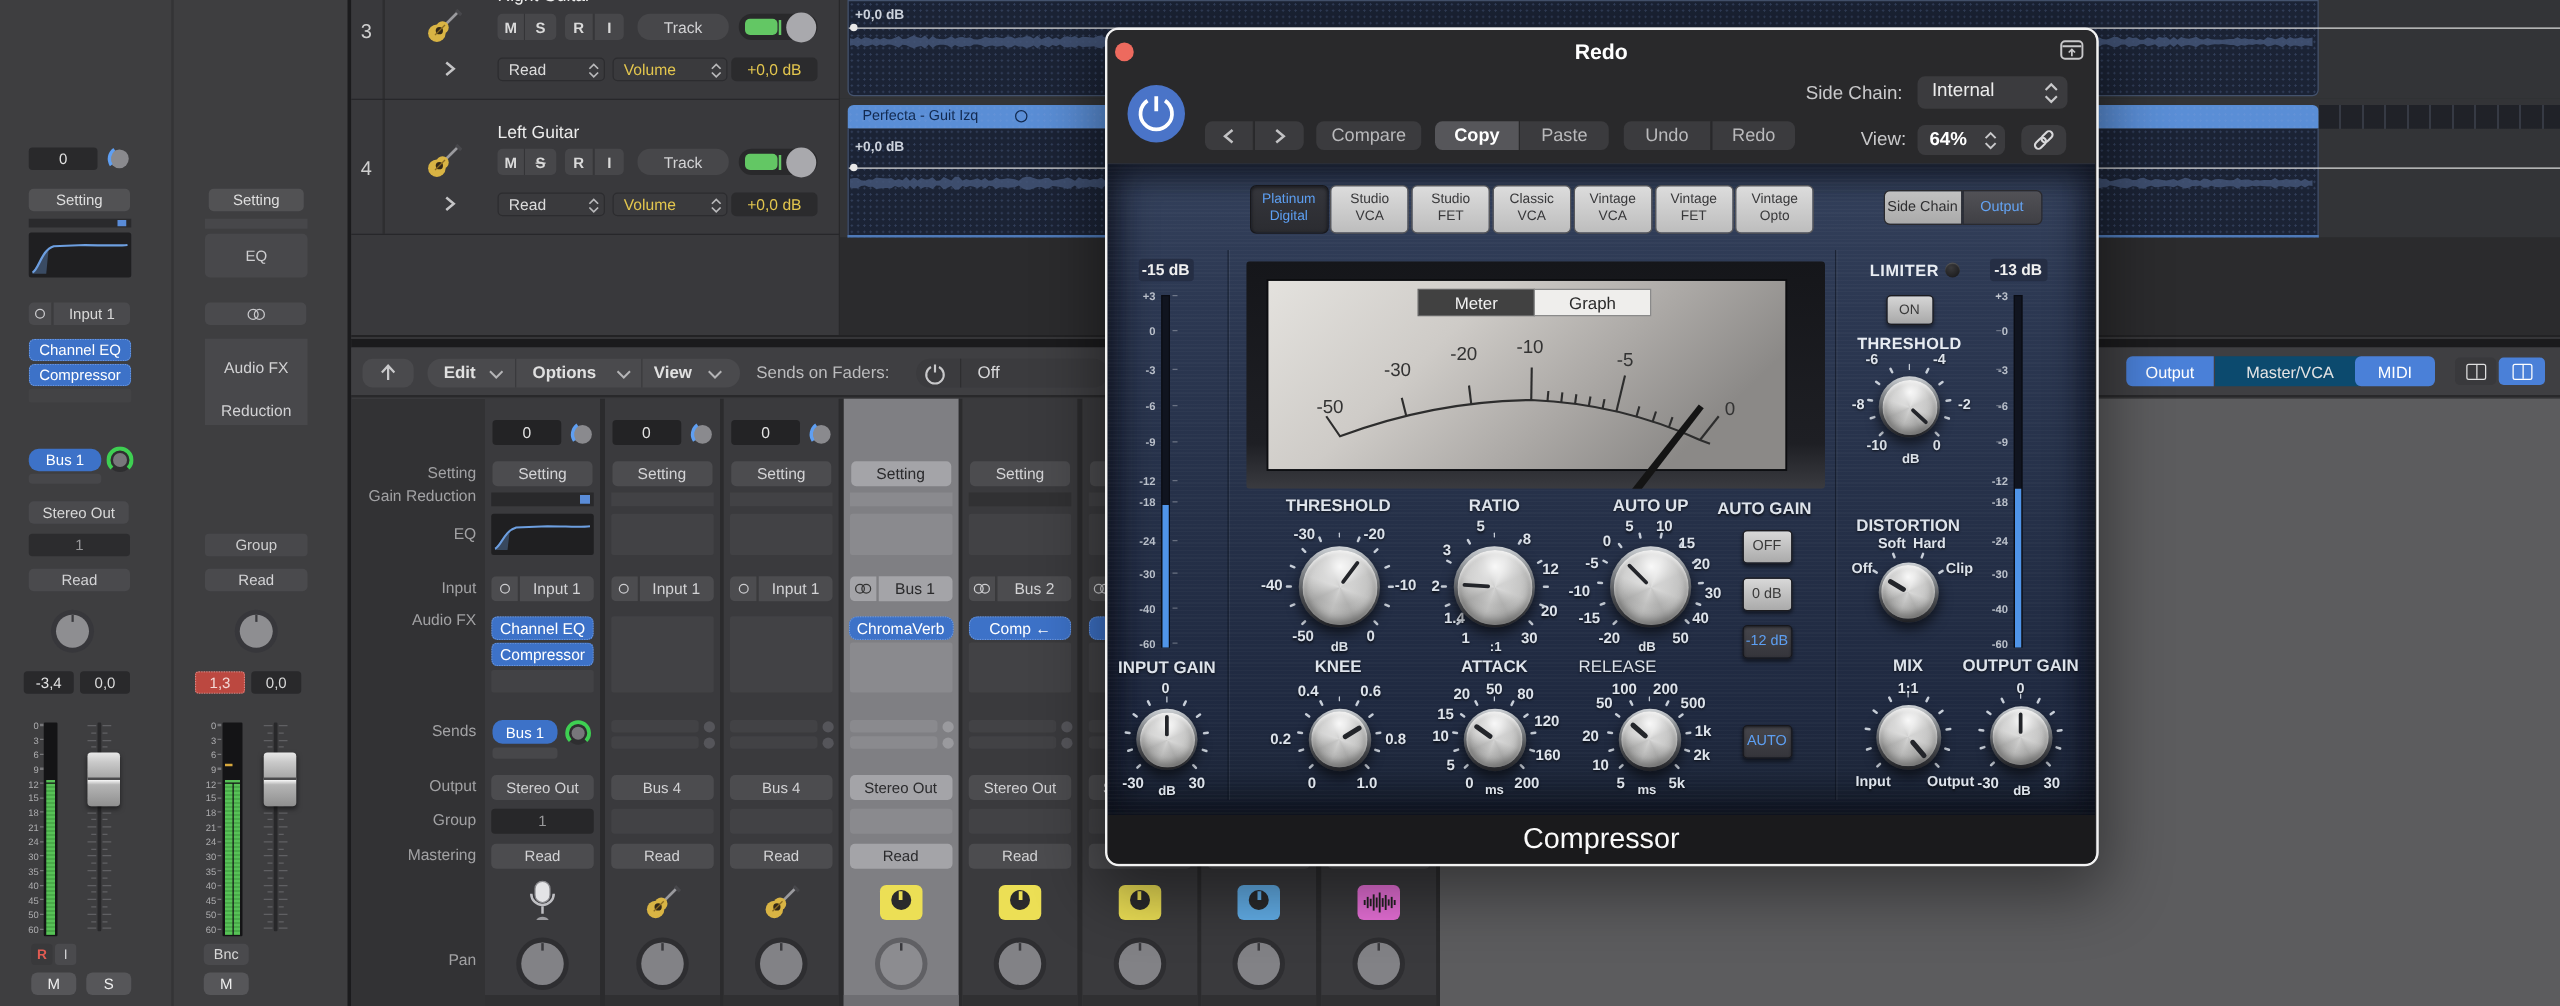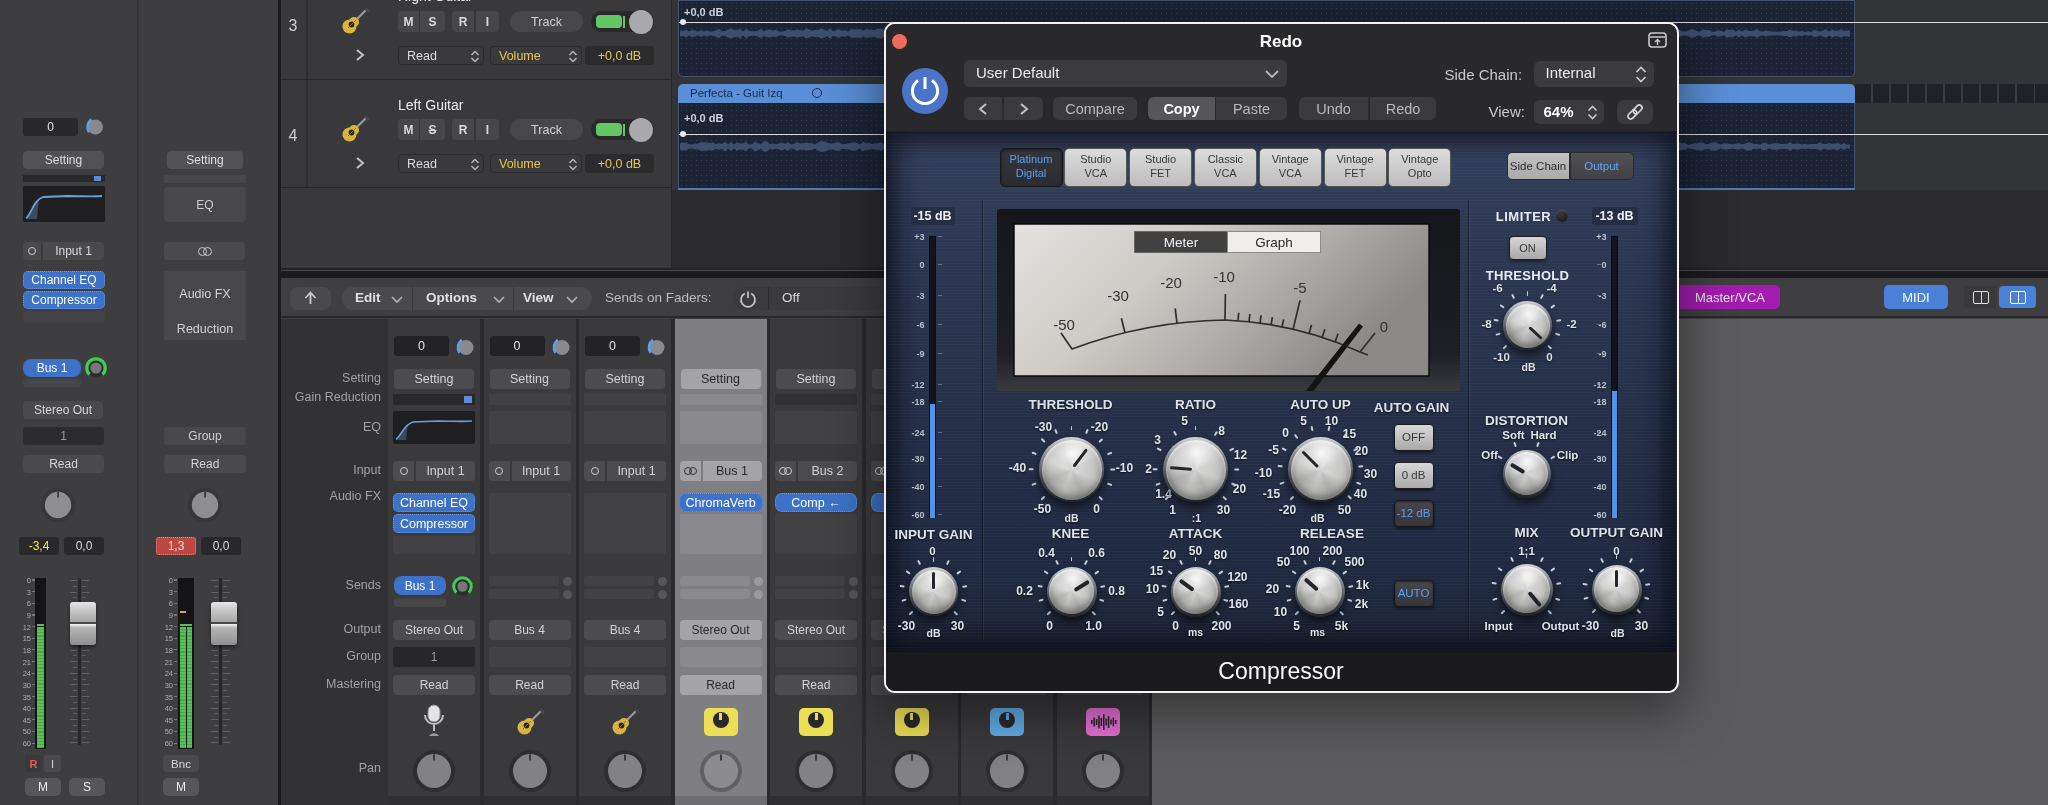--- a/index.html
+++ b/index.html
@@ -68,21 +68,21 @@
     </div>
     <div class="pill" style="left:23px;top:455px;width:81px;height:18px;background:#4a4a4d;border-radius:4px">
       <span style="font-size:12px;color:#d4d4d6">Read</span>
     </div>
     <svg style="left:40px;top:487px" width="36" height="36">
       <circle cx="18" cy="18" r="17.2" fill="#37373b"></circle>
       <circle cx="18" cy="18" r="13.2" fill="#8e8e91"></circle>
       <rect x="17.2" y="5" width="1.8" height="5.5" fill="#3a3a3e"></rect>
     </svg>
     <div class="pill" style="left:19px;top:537px;width:40px;height:18px;background:#29292b;border-radius:3px">
-      <span style="font-size:12px;color:#fde047">-3,4</span>
+      <span style="font-size:12px;color:#e5e5e5">-3,4</span>
     </div>
     <div class="pill" style="left:64px;top:537px;width:40px;height:18px;background:#29292b;border-radius:3px">
       <span style="font-size:12px;color:#dadada">0,0</span>
     </div>
     <div class="rt" style="left:31px;top:576.0px;font-size:7.5px;color:#aeaeb0;font-weight:400;">0</div>
     <div style="left:32px;top:579.4px;width:3px;height:1.2px;background:#77777a;"></div>
     <div class="rt" style="left:31px;top:587.65px;font-size:7.5px;color:#aeaeb0;font-weight:400;">3</div>
     <div style="left:32px;top:591.05px;width:3px;height:1.2px;background:#77777a;"></div>
     <div class="rt" style="left:31px;top:599.3px;font-size:7.5px;color:#aeaeb0;font-weight:400;">6</div>
     <div style="left:32px;top:602.6999999999999px;width:3px;height:1.2px;background:#77777a;"></div>
@@ -473,21 +473,21 @@
     <div style="left:733px;top:287px;width:153px;height:23px;background:#3b3b3e;border-radius:11px"></div>
     <div style="left:768px;top:287px;width:1.2px;height:23px;background:#2e2e30;"></div>
     <svg style="left:738px;top:289px" width="20" height="20">
       <path d="M 6.8 4.6 A 7 7 0 1 0 13.2 4.6" stroke="#c8c8ca" stroke-width="1.7" fill="none"></path>
       <line x1="10" y1="2.5" x2="10" y2="9" stroke="#c8c8ca" stroke-width="1.7"></line>
     </svg>
     <div class="lt" style="left:782px;top:290px;font-size:13.5px;color:#d6d6d8;font-weight:400;">Off</div>
     <div class="pill" style="left:1701px;top:285px;width:70px;height:24px;background:#4a80d8;border-radius:5px 0 0 5px">
       <span style="font-size:13px;color:#fff">Output</span>
     </div>
-    <div class="pill" style="left:1680px;top:285px;width:100px;height:24px;background:#a21caf;border-radius:0 5px 5px 0">
+    <div class="pill" style="left:1772px;top:285px;width:120px;height:24px;background:#0c4a6e;border-radius:0 5px 5px 0">
       <span style="font-size:13px;color:#e4e4e4">Master/VCA</span>
     </div>
     <div class="pill" style="left:1884px;top:285px;width:64px;height:24px;background:#4a80d8;border-radius:5px">
       <span style="font-size:13px;color:#fff">MIDI</span>
     </div>
     <div class="pill" style="left:1964px;top:286px;width:33px;height:22px;background:#39393c;border-radius:4px">
       <span style="width:16px;height:13px;border:1.6px solid #dfdfdf;border-radius:2px;display:flex">
         <span style="position:relative;left:7px;width:1.6px;height:100%;background:#dfdfdf;display:block"></span>
       </span>
     </div>
@@ -863,26 +863,20 @@
       <svg style="left:762px;top:8px" width="19" height="16">
         <rect x="1" y="1" width="17" height="14" rx="3" stroke="#c9c9cb" stroke-width="1.6" fill="none"></rect>
         <line x1="2" y1="5" x2="17" y2="5" stroke="#c9c9cb" stroke-width="1.6"></line>
         <path d="M9.5,13 L9.5,8 M7,10 L9.5,7.5 L12,10" stroke="#c9c9cb" stroke-width="1.4" fill="none"></path>
       </svg>
       <svg style="left:15px;top:43px" width="48" height="48">
         <circle cx="24" cy="24" r="23" fill="#4a74c8"></circle>
         <path d="M 17 13.5 A 12.6 12.6 0 1 0 31 13.5" stroke="#fff" stroke-width="3" fill="none"></path>
         <line x1="24" y1="10" x2="24" y2="22" stroke="#fff" stroke-width="3"></line>
       </svg>
-      <div style="left:78px;top:36px;width:323px;height:27px;background:#3b3b3e;border-radius:6px">
-        <div class="lt" style="left:12px;top:4px;font-size:15px;color:#ececec">User Default</div>
-        <svg style="left:300px;top:9px" width="16" height="11">
-          <path d="M2,2 L8,8 L14,2" stroke="#b9b9bb" stroke-width="1.8" fill="none"></path>
-        </svg>
-      </div>
       <div class="lt" style="left:558.5px;top:41.5px;font-size:15px;color:#c9c9cb;font-weight:400;">Side Chain:</div>
       <div style="left:647.5px;top:36.5px;width:120px;height:26px;background:#3b3b3e;border-radius:6px">
         <div class="lt" style="left:12px;top:3px;font-size:15px;color:#ececec">Internal</div>
         <svg style="left:100px;top:4px" width="14" height="19">
           <path d="M2.5,7 L7,2.5 L11.5,7 M2.5,12 L7,16.5 L11.5,12" stroke="#c9c9cb" stroke-width="1.7" fill="none"></path>
         </svg>
       </div>
       <div class="pill" style="left:78px;top:73px;width:39px;height:23px;background:#3b3b3e;border-radius:6px 0 0 6px;border-right:1px solid #2c2c2e">
         <svg width="12" height="14">
           <path d="M9,2 L3,7 L9,12" stroke="#c2c2c4" stroke-width="2" fill="none"></path>
@@ -1179,21 +1173,21 @@
         <span style="font-size:11.5px;color:#3a3a3a">0 dB</span>
       </div>
       <div class="pill" style="left:507.5px;top:475.5px;width:40px;height:27px;background:linear-gradient(180deg,#46464c,#35353b);border:1px solid #17171b;border-radius:4px;box-shadow:0 2px 3px rgba(0,0,0,.45),inset 0 1px 2px rgba(0,0,0,.5)">
         <span style="font-size:11.5px;color:#5d9ff2">-12 dB</span>
       </div>
       <div class="pill" style="left:507.5px;top:555.5px;width:40px;height:27px;background:linear-gradient(180deg,#46464c,#35353b);border:1px solid #17171b;border-radius:4px;box-shadow:0 2px 3px rgba(0,0,0,.45),inset 0 1px 2px rgba(0,0,0,.5)">
         <span style="font-size:11.5px;color:#5d9ff2">AUTO</span>
       </div>
       <div class="ct" style="left:184.5px;top:508.5px;font-size:13.5px;color:#dde3eb;font-weight:700;text-shadow:0 1px 2px rgba(0,0,0,.7)">KNEE</div>
       <div class="ct" style="left:309.5px;top:508.5px;font-size:13.5px;color:#dde3eb;font-weight:700;text-shadow:0 1px 2px rgba(0,0,0,.7)">ATTACK</div>
-      <div class="ct" style="left:446px;top:508.5px;font-size:13.5px;color:#dde3eb;font-weight:700;text-shadow:0 1px 2px rgba(0,0,0,.7)">RELEASE</div>
+      <div class="ct" style="left:408px;top:508.5px;font-size:13.5px;color:#dde3eb;font-weight:400;text-shadow:0 1px 2px rgba(0,0,0,.7)">RELEASE</div>
       <div class="tk" style="left:161.9px;top:587.1px;transform:rotate(-135deg)"></div>
       <div class="tk" style="left:154.1px;top:574.4px;transform:rotate(-108deg)"></div>
       <div class="tk" style="left:152.9px;top:559.5px;transform:rotate(-81deg)"></div>
       <div class="tk" style="left:158.6px;top:545.7px;transform:rotate(-54deg)"></div>
       <div class="tk" style="left:170.0px;top:536.0px;transform:rotate(-27deg)"></div>
       <div class="tk" style="left:184.5px;top:532.5px;transform:rotate(0deg)"></div>
       <div class="tk" style="left:199.0px;top:536.0px;transform:rotate(27deg)"></div>
       <div class="tk" style="left:210.4px;top:545.7px;transform:rotate(54deg)"></div>
       <div class="tk" style="left:216.1px;top:559.5px;transform:rotate(81deg)"></div>
       <div class="tk" style="left:214.9px;top:574.4px;transform:rotate(108deg)"></div>

